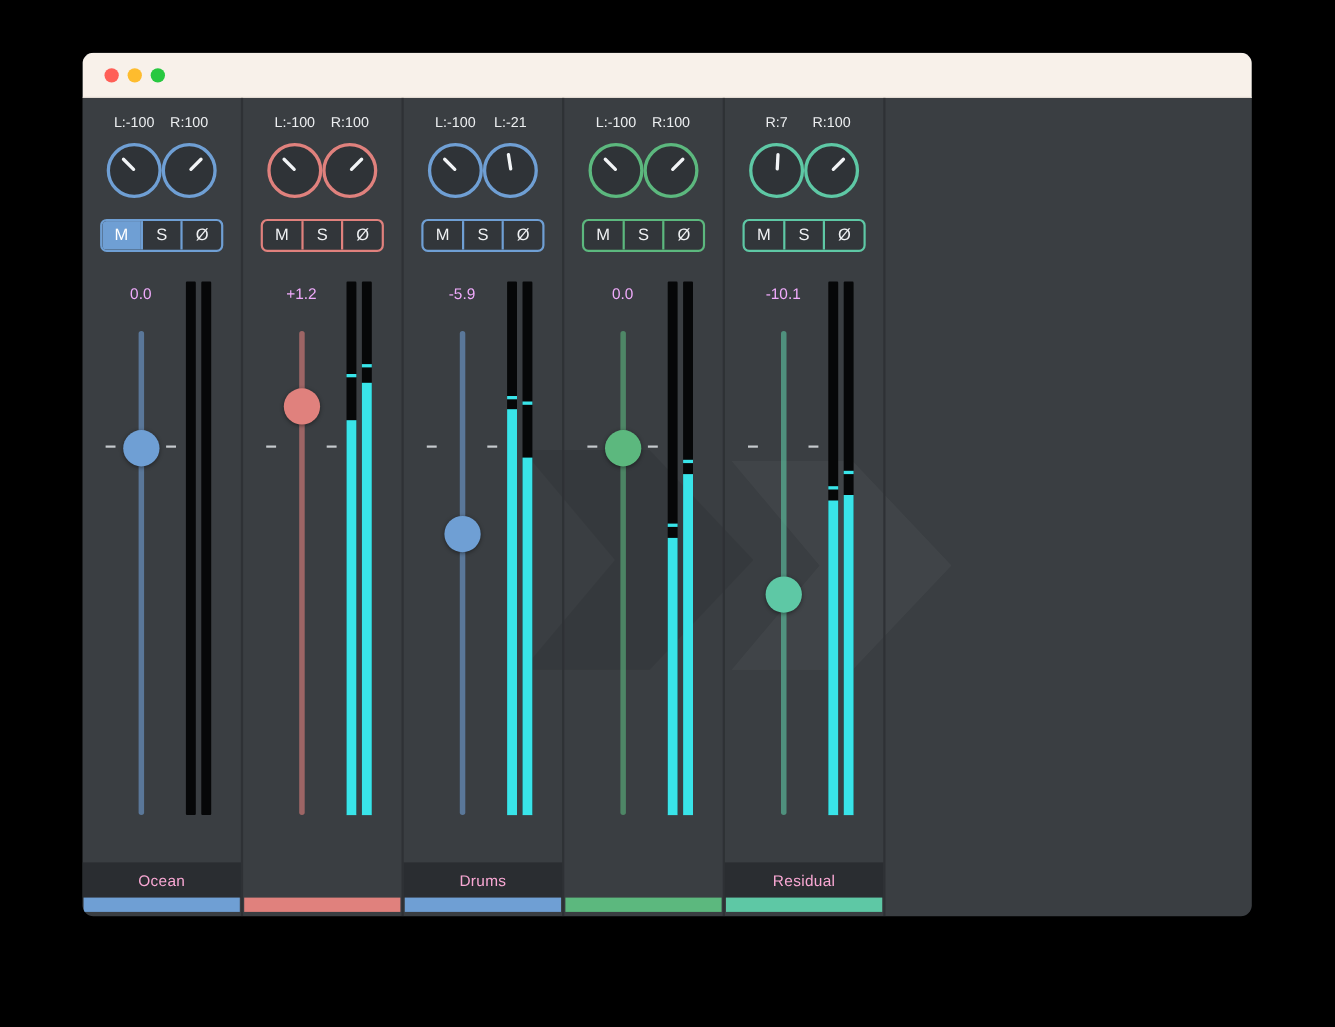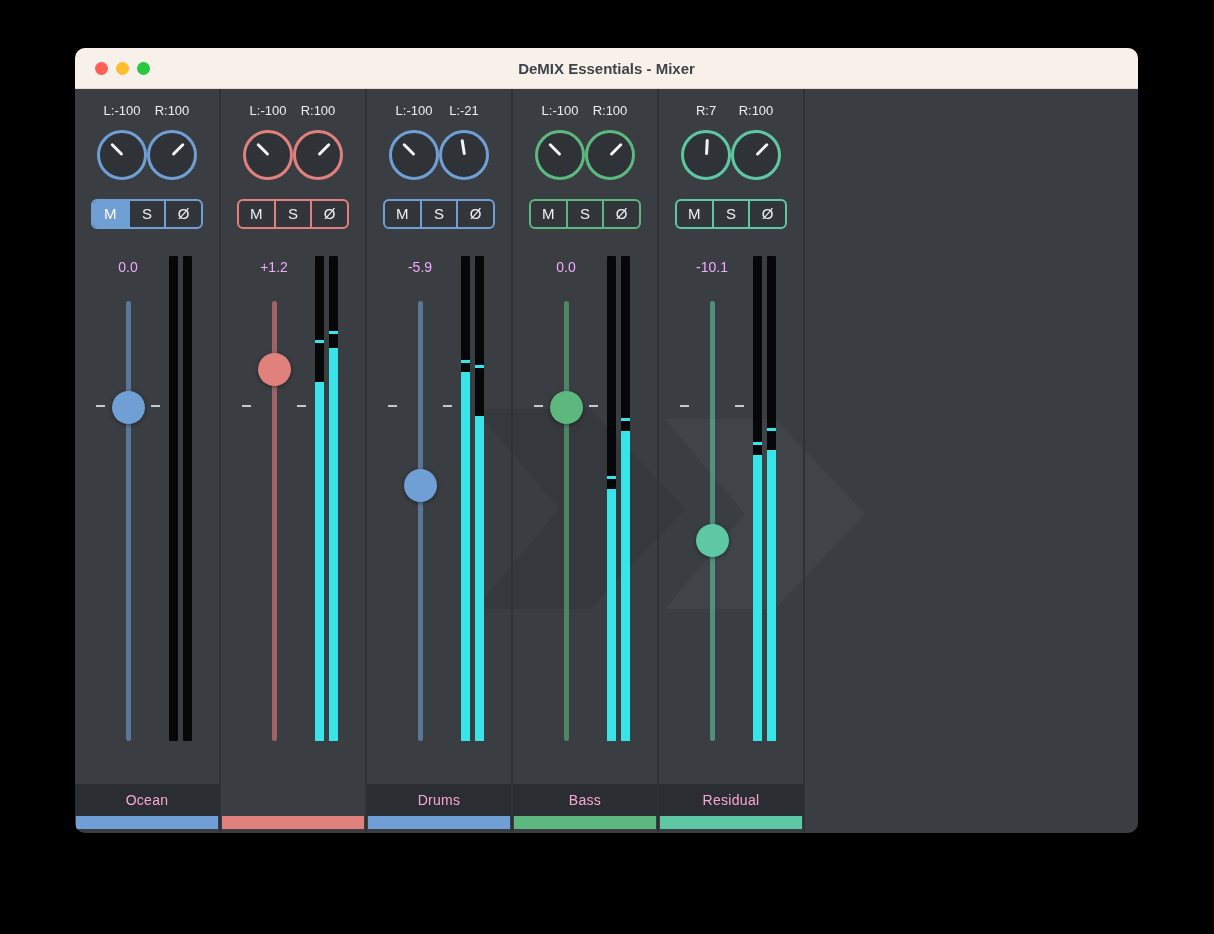--- a/index.html
+++ b/index.html
@@ -101,21 +101,20 @@
 </head>
 <body>
 
 <div class="window">
   <div class="titlebar">
     <div class="traffic">
       <span class="tl red"></span>
       <span class="tl yellow"></span>
       <span class="tl green"></span>
     </div>
-    <div class="title">DeMIX Essentials - Mixer</div>
   </div>
 
   <div class="content">
     <div class="wm wm-1"></div>
     <div class="wm wm-2"></div>
 
     <div class="channels">
 
       <div class="strip" style="--accent: #6f9fd4; --knobL: -45deg; --knobR: 45deg; --fader: 24.1%; --meterL: 0%; --meterR: 0%; --peakL: 0%; --peakR: 0%;">
         <div class="pan-row">
@@ -267,21 +266,20 @@
         <div class="meters">
           <div class="meter meter-l">
               <div class="fill"></div>
               <div class="peak"></div>
             </div>
           <div class="meter meter-r">
               <div class="fill"></div>
               <div class="peak"></div>
             </div>
         </div>
-        <div class="name-row">Bass</div>
         <div class="color-bar"></div>
       </div>
 
       <div class="strip" style="--accent: #5ec8a5; --knobL: 3deg; --knobR: 45deg; --fader: 54.5%; --meterL: 59%; --meterR: 60%; --peakL: 61%; --peakR: 64%;">
         <div class="pan-row">
           <div class="pan">
             <div class="pan-label">R:7</div>
             <div class="knob knob-l">
                 <div class="needle"></div>
               </div>

